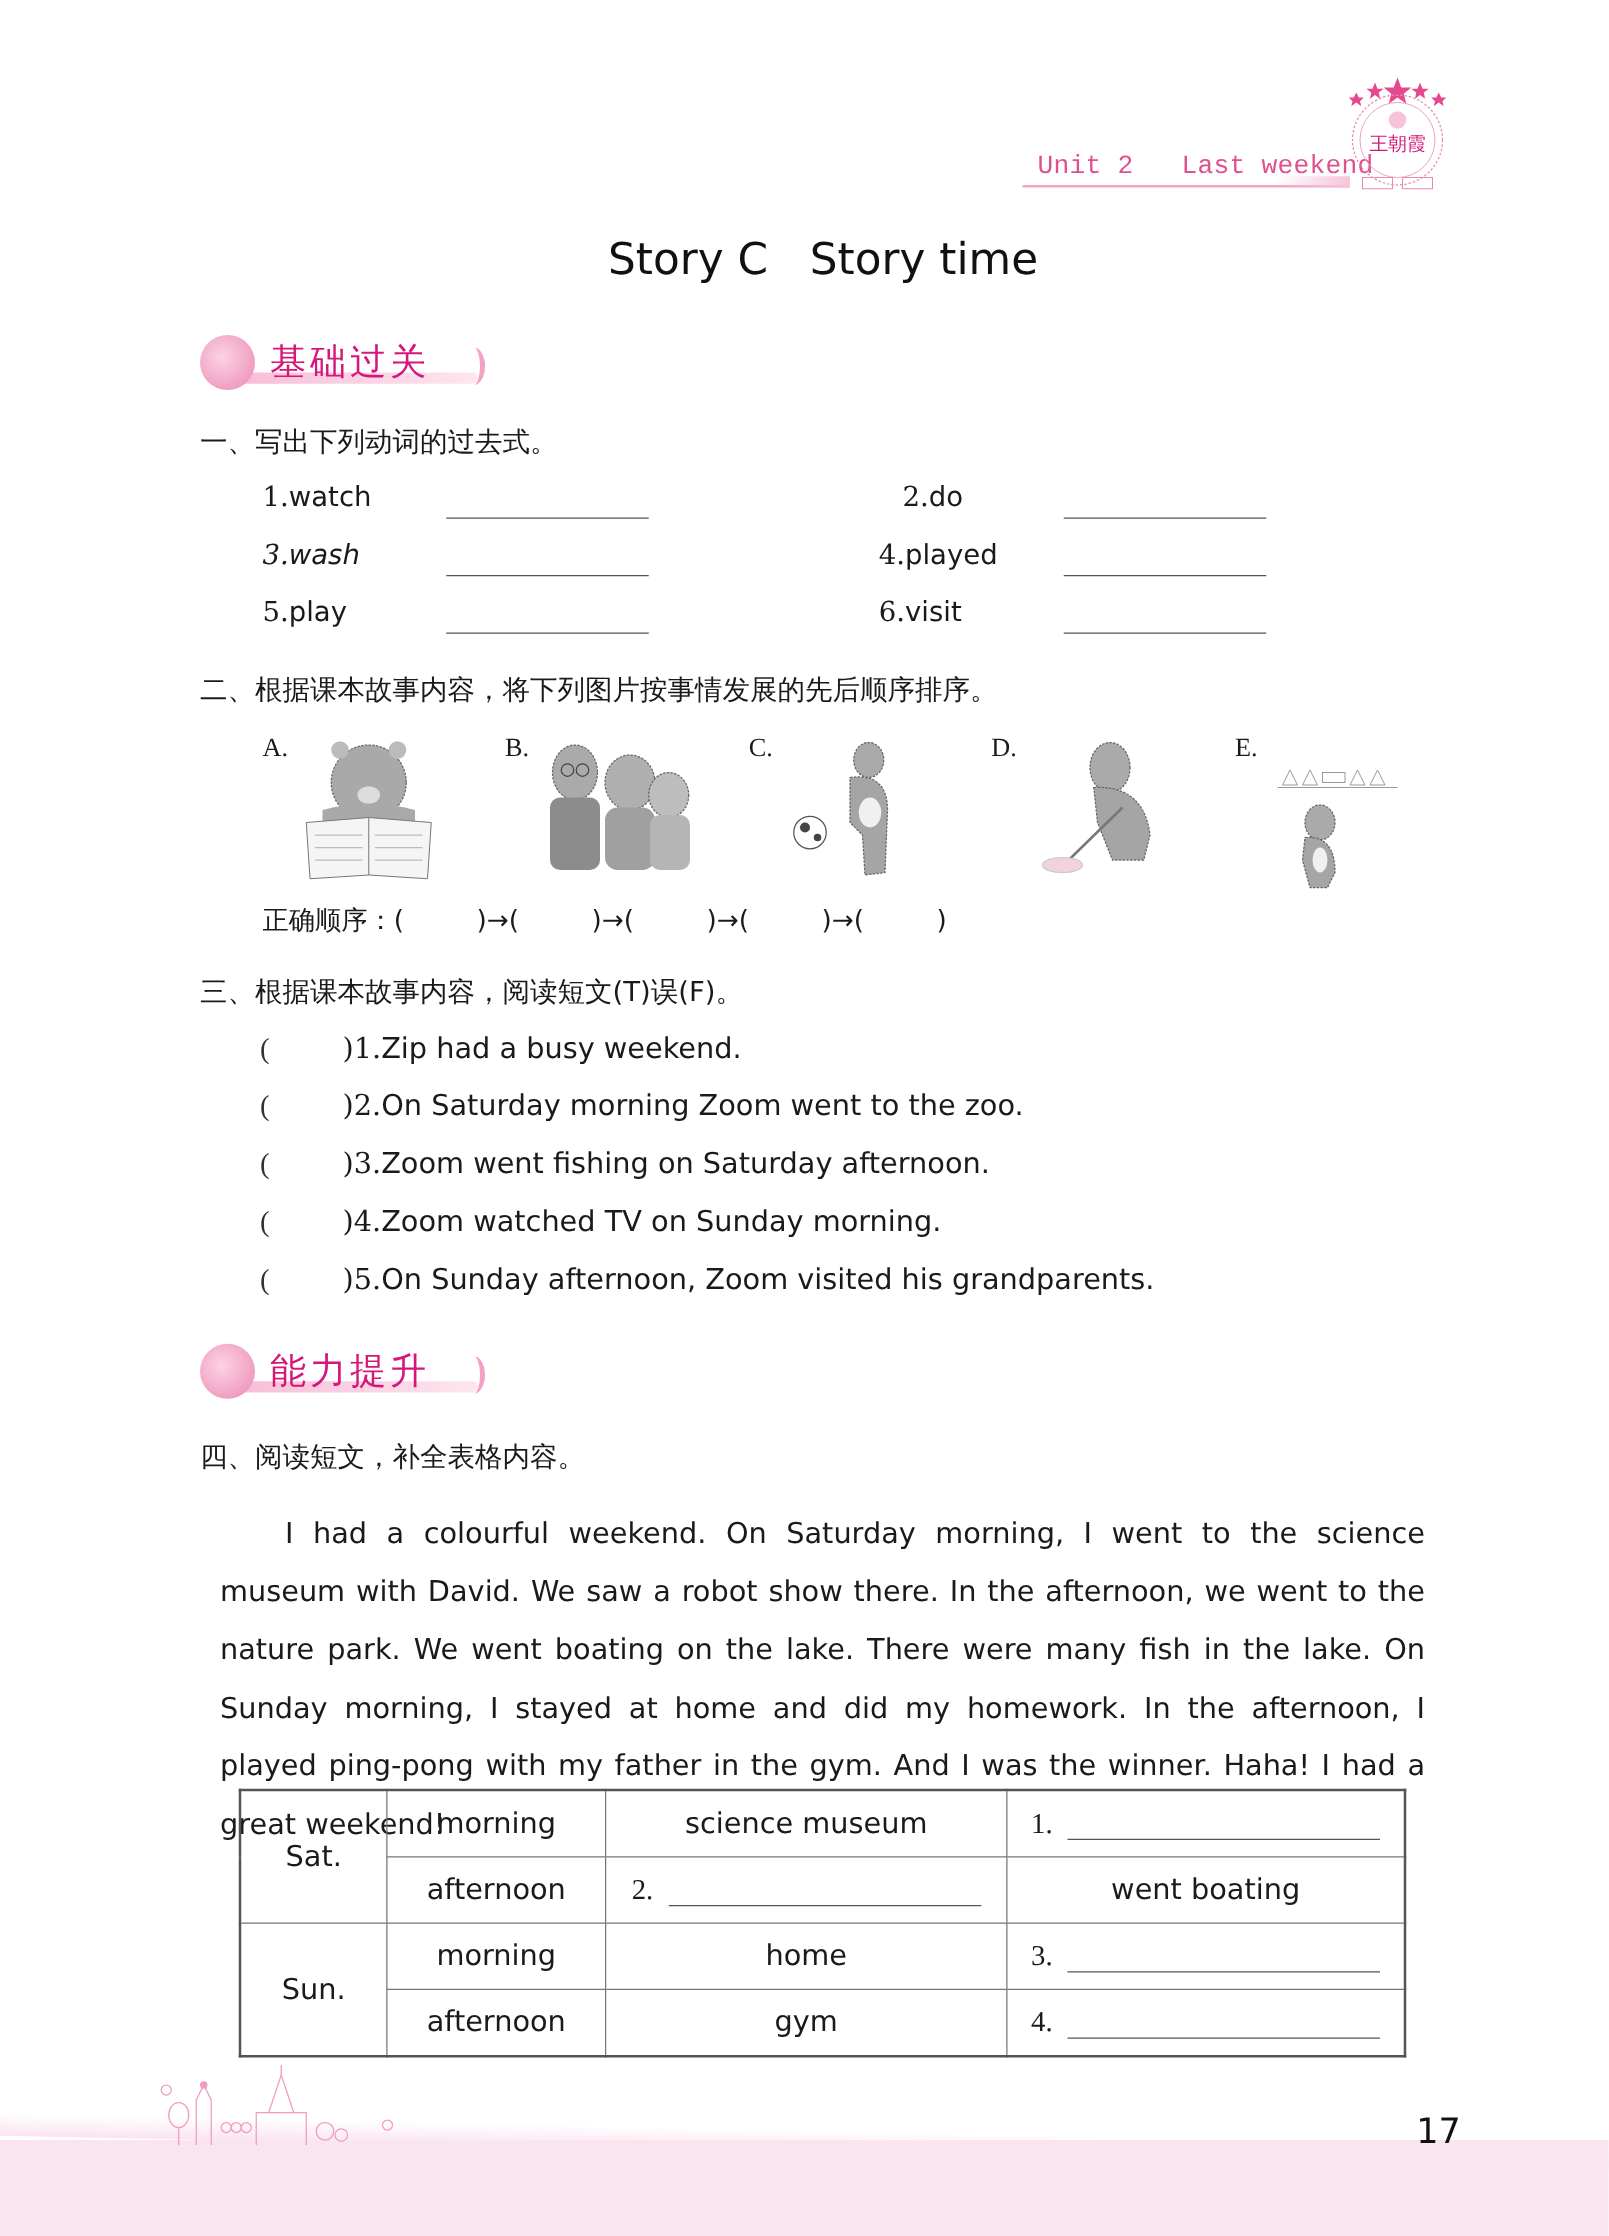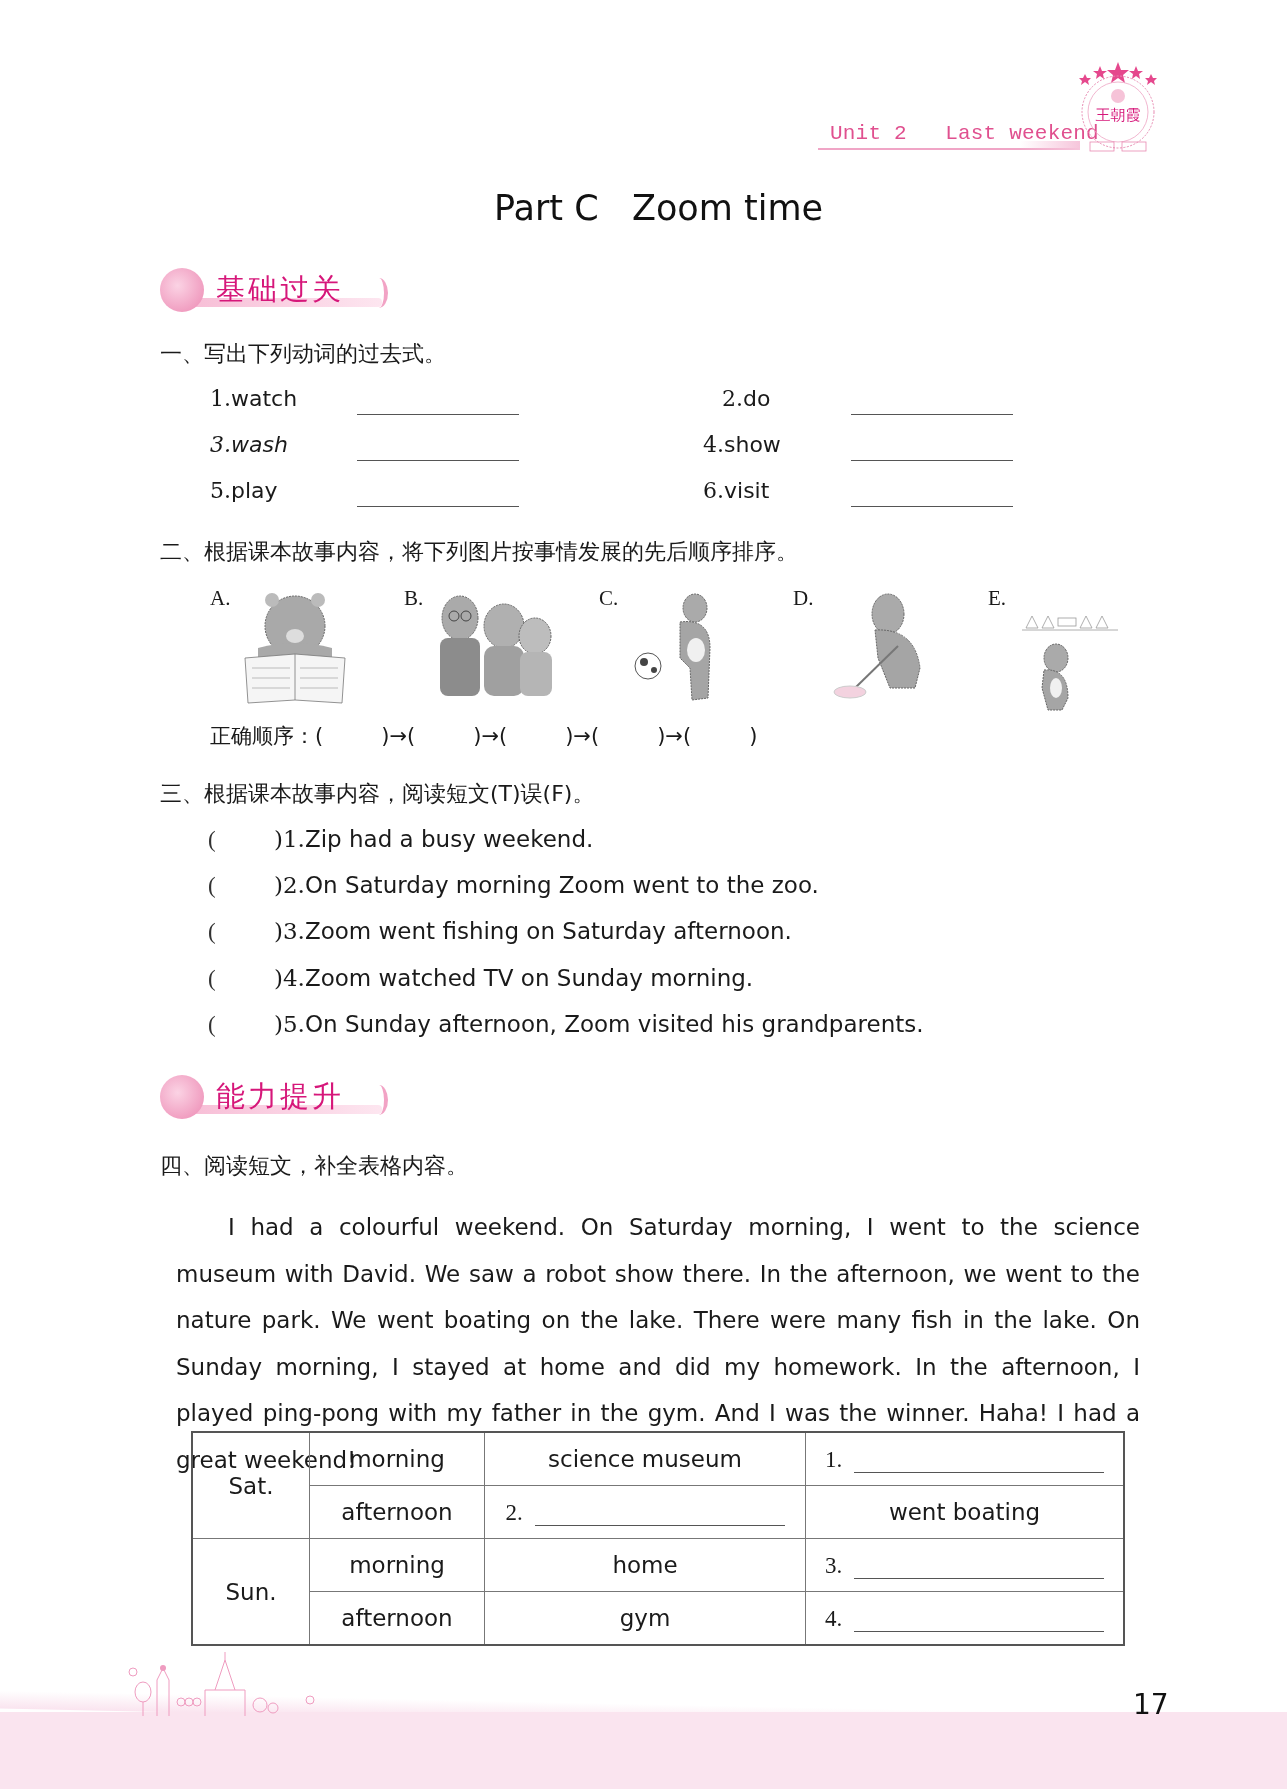--- a/index.html
+++ b/index.html
@@ -53,39 +53,39 @@
     <polygon points="79,14 81,18 85,18 82,21 83,25 79,22 75,25 76,21 73,18 77,18"></polygon>
   </g>
   <circle cx="46" cy="52" r="36" fill="none" stroke="#e88ab2" stroke-width="1" stroke-dasharray="2,1.5"></circle>
   <circle cx="46" cy="52" r="30" fill="none" stroke="#eea3c3" stroke-width="0.8"></circle>
   <circle cx="46" cy="36" r="7" fill="#f6c3d8"></circle>
   <text x="46" y="60" font-size="15" text-anchor="middle" fill="#d6177a" font-family="DejaVu Serif, serif">王朝霞</text>
   <rect x="18" y="82" width="24" height="9" fill="none" stroke="#e88ab2" stroke-width="0.8"></rect>
   <rect x="50" y="82" width="24" height="9" fill="none" stroke="#e88ab2" stroke-width="0.8"></rect>
 </svg>
 
-<div class="abs title">Part C   Zoom time</div>
+<div class="abs title">Story C   Story time</div>
 
 <div class="abs badge" style="left:160px; top:268px; width:240px;">
   <div class="band"></div>
   <div class="tail"></div>
   <div class="circ"></div>
   <div class="txt">基础过关</div>
 </div>
 
 <div class="abs h-q" style="left:160px; top:339px;">一、写出下列动词的过去式。</div>
 
 <div class="abs item" style="left:210px; top:386px;"><span class="serifnum">1.</span><span>watch</span></div>
 <div class="abs blank" style="left:357px; top:414px; width:162px;"></div>
 <div class="abs item" style="left:722px; top:386px;"><span class="serifnum">2.</span><span>do</span></div>
 <div class="abs blank" style="left:851px; top:414px; width:162px;"></div>
 
 <div class="abs item" style="left:210px; top:432px;font-style:italic;"><span class="serifnum">3.</span><span>wash</span></div>
 <div class="abs blank" style="left:357px; top:460px; width:162px;"></div>
-<div class="abs item" style="left:703px; top:432px;"><span class="serifnum">4.</span><span>show</span></div>
+<div class="abs item" style="left:703px; top:432px;"><span class="serifnum">4.</span><span>played</span></div>
 <div class="abs blank" style="left:851px; top:460px; width:162px;"></div>
 
 <div class="abs item" style="left:210px; top:478px;"><span class="serifnum">5.</span><span>play</span></div>
 <div class="abs blank" style="left:357px; top:506px; width:162px;"></div>
 <div class="abs item" style="left:703px; top:478px;"><span class="serifnum">6.</span><span>visit</span></div>
 <div class="abs blank" style="left:851px; top:506px; width:162px;"></div>
 
 <div class="abs h-q" style="left:160px; top:537px;">二、根据课本故事内容，将下列图片按事情发展的先后顺序排序。</div>
 
 <div class="abs pic-label" style="left:210px; top:586px;">A.</div>

